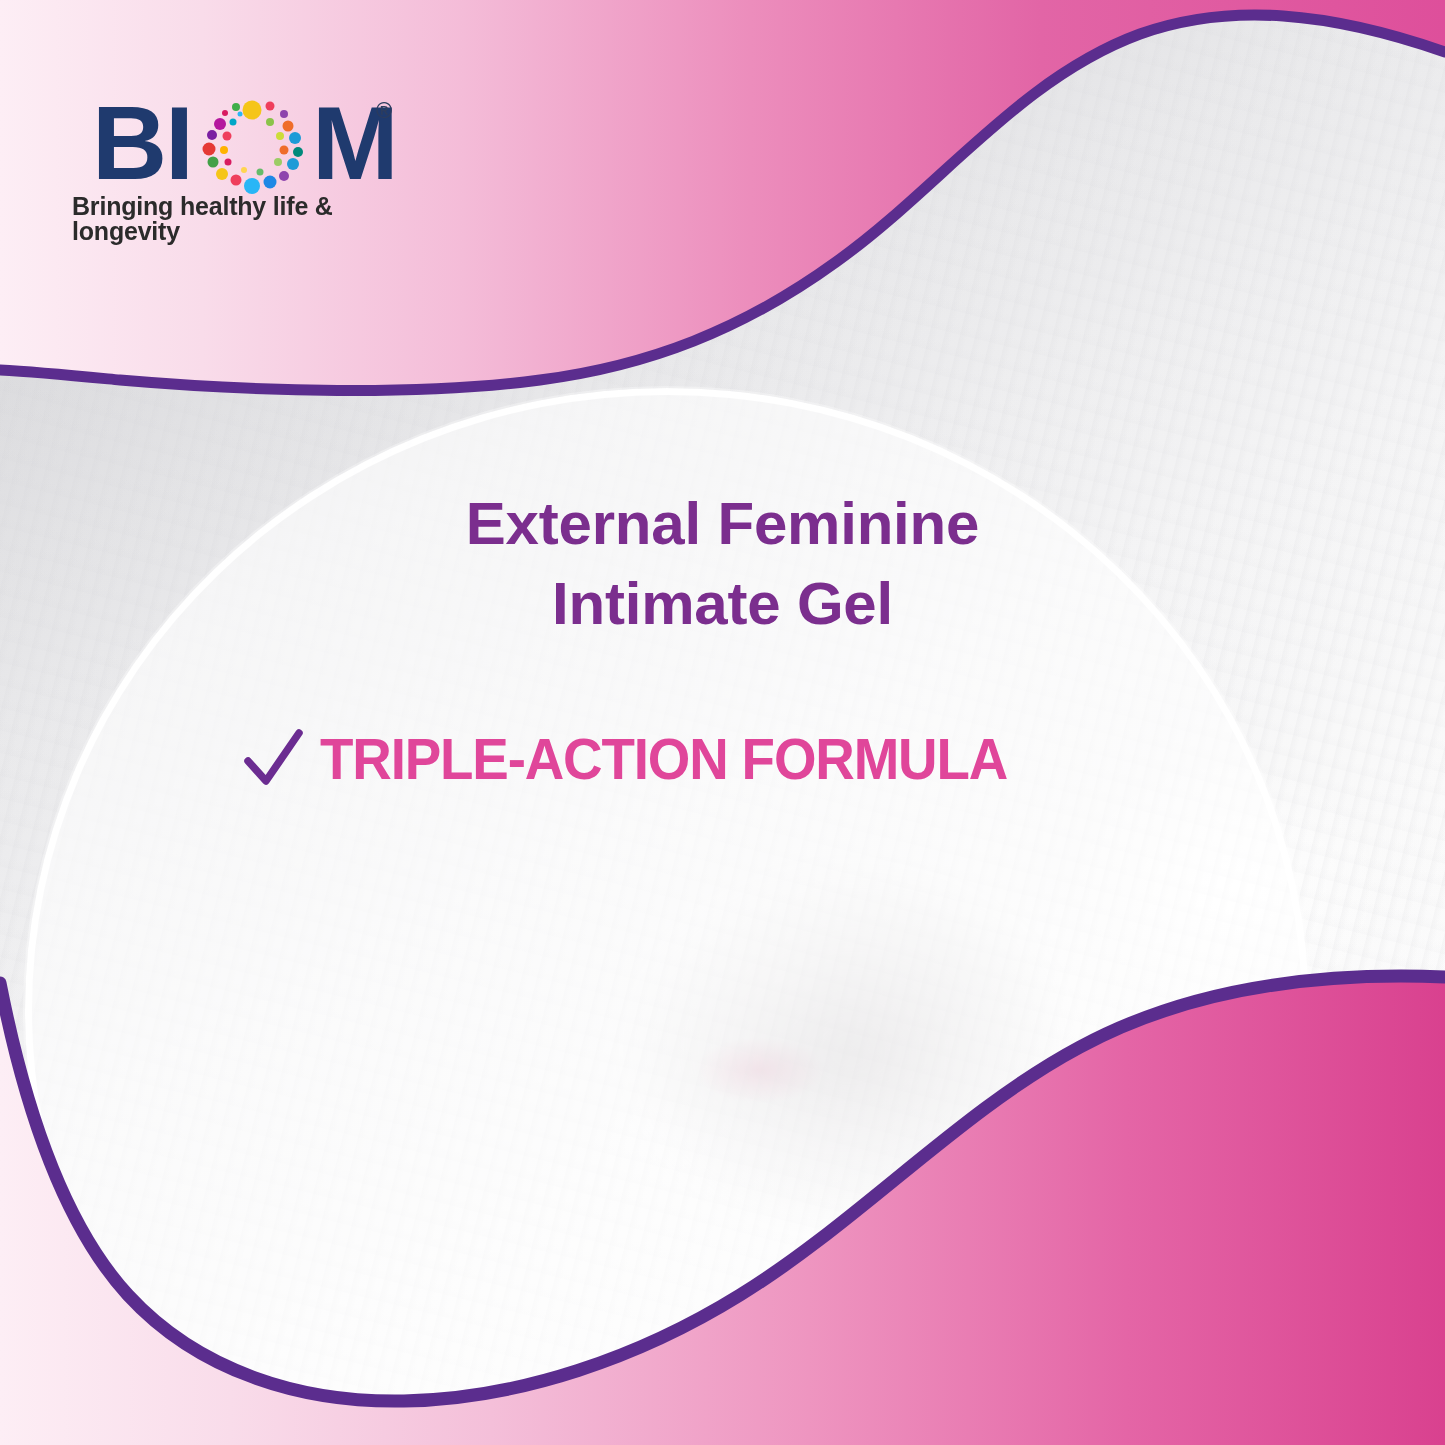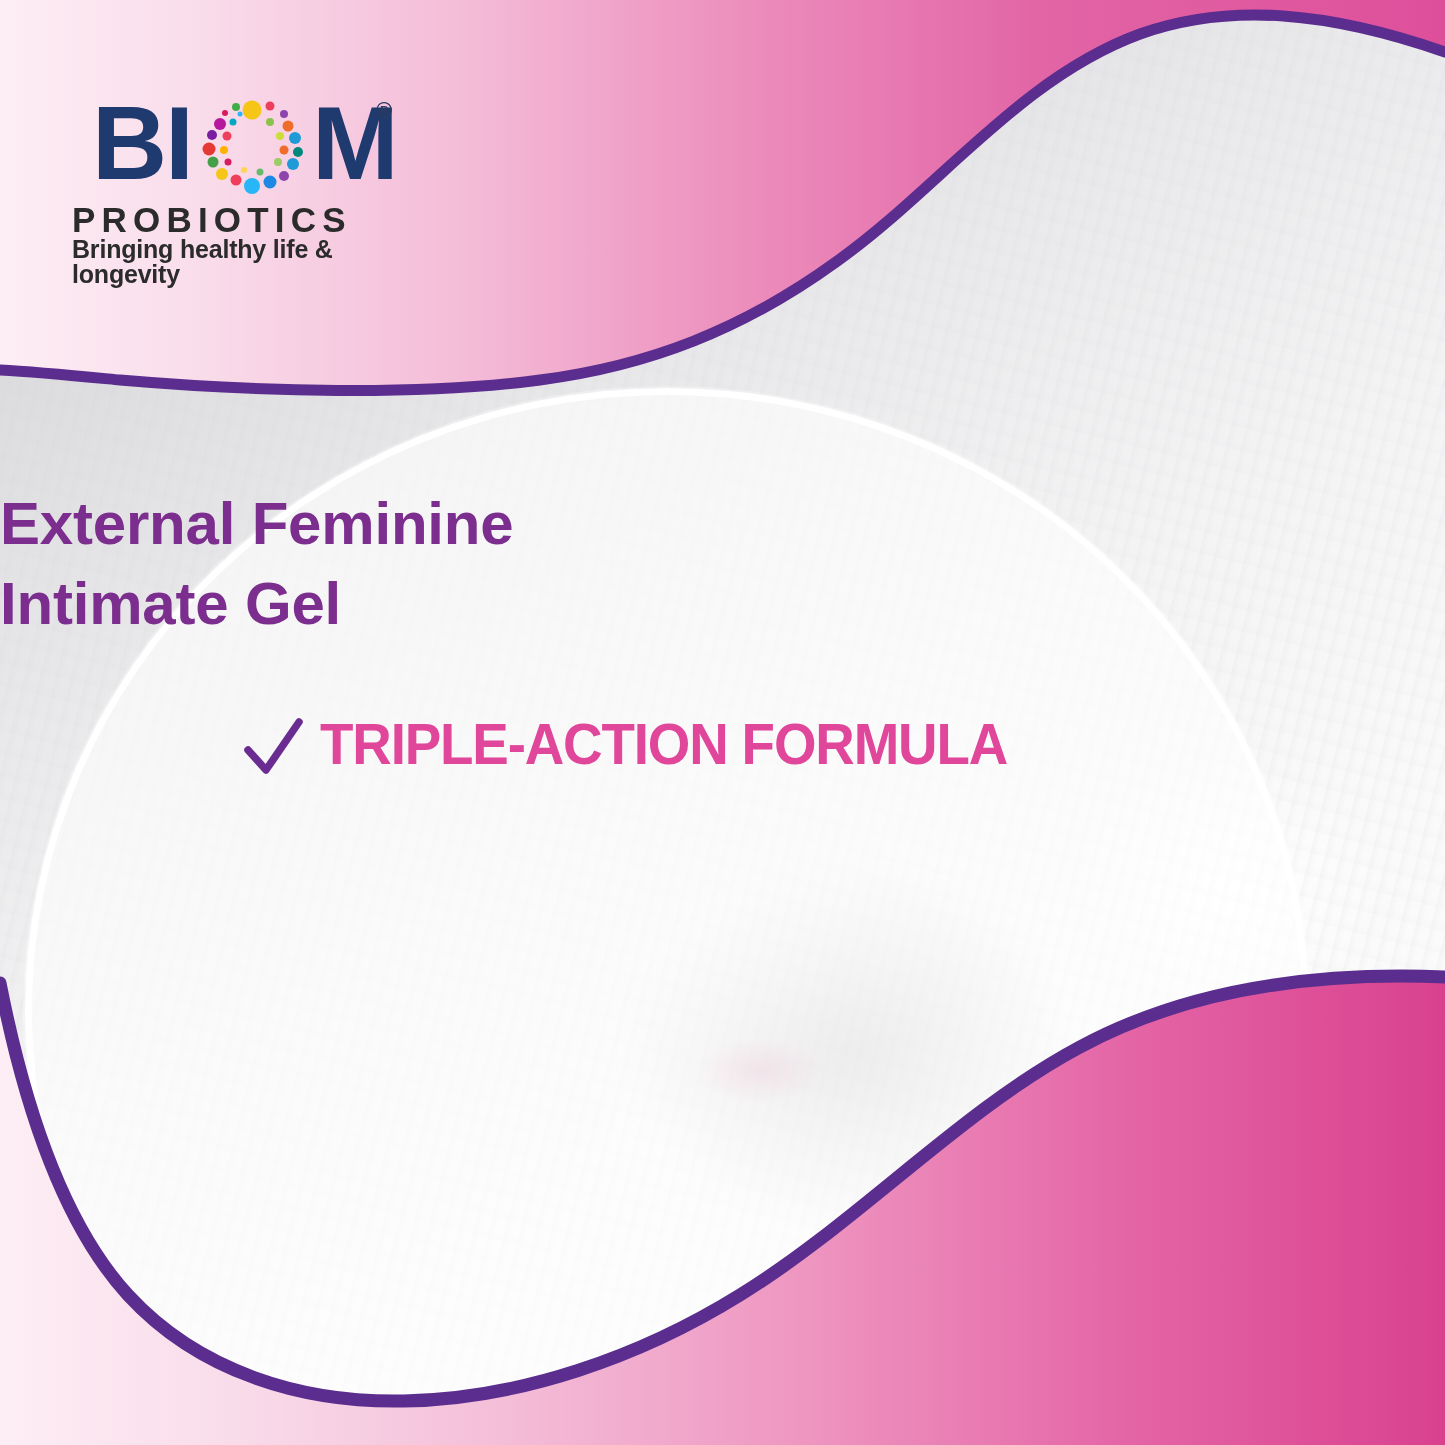--- a/index.html
+++ b/index.html
@@ -89,38 +89,39 @@
   }
   .band-top { top: 0; height: 430px; }
   .band-bottom { bottom: 0; height: 480px; }
 
   
   .headline {
     position: absolute;
     left: 0;
     top: 484px;
     width: 1445px;
+    text-align: center;
     color: #7b2e8e;
     font-size: 60px;
     font-weight: 700;
     line-height: 1.33;
     letter-spacing: -0.2px;
   }
   .headline .l2 { display: block; }
 
   
   .benefits {
     position: absolute;
     left: 244px;
     top: 716px;
     width: 1060px;
   }
   .benefit-row {
     display: flex;
-    align-items: flex-start;
+    align-items: center;
     height: 86px;
   }
   .check-icon {
     flex: 0 0 auto;
     width: 60px;
     height: 64px;
     margin-right: 16px;
     display: block;
   }
   .benefit-label {
@@ -272,21 +273,20 @@
         <circle cx="70" cy="82" r="6.5" fill="#1e88e5"></circle>
         <circle cx="52" cy="86" r="8" fill="#29b6f6"></circle>
         <circle cx="44" cy="70" r="3" fill="#ffd54f"></circle>
         <circle cx="60" cy="72" r="3.5" fill="#66bb6a"></circle>
         <circle cx="40" cy="14" r="2.5" fill="#29b6f6"></circle>
       </svg>
 
       <span class="logo-m">M</span>
       <span class="logo-reg">®</span>
     </span>
-    <span class="logo-sub">PROBIOTICS</span>
     <span class="logo-tag">Bringing healthy life &amp; longevity</span>
   </div>
 
   <div class="headline">
     <span>External Feminine</span>
     <span class="l2">Intimate Gel</span>
   </div>
 
   <div class="benefits">
 

